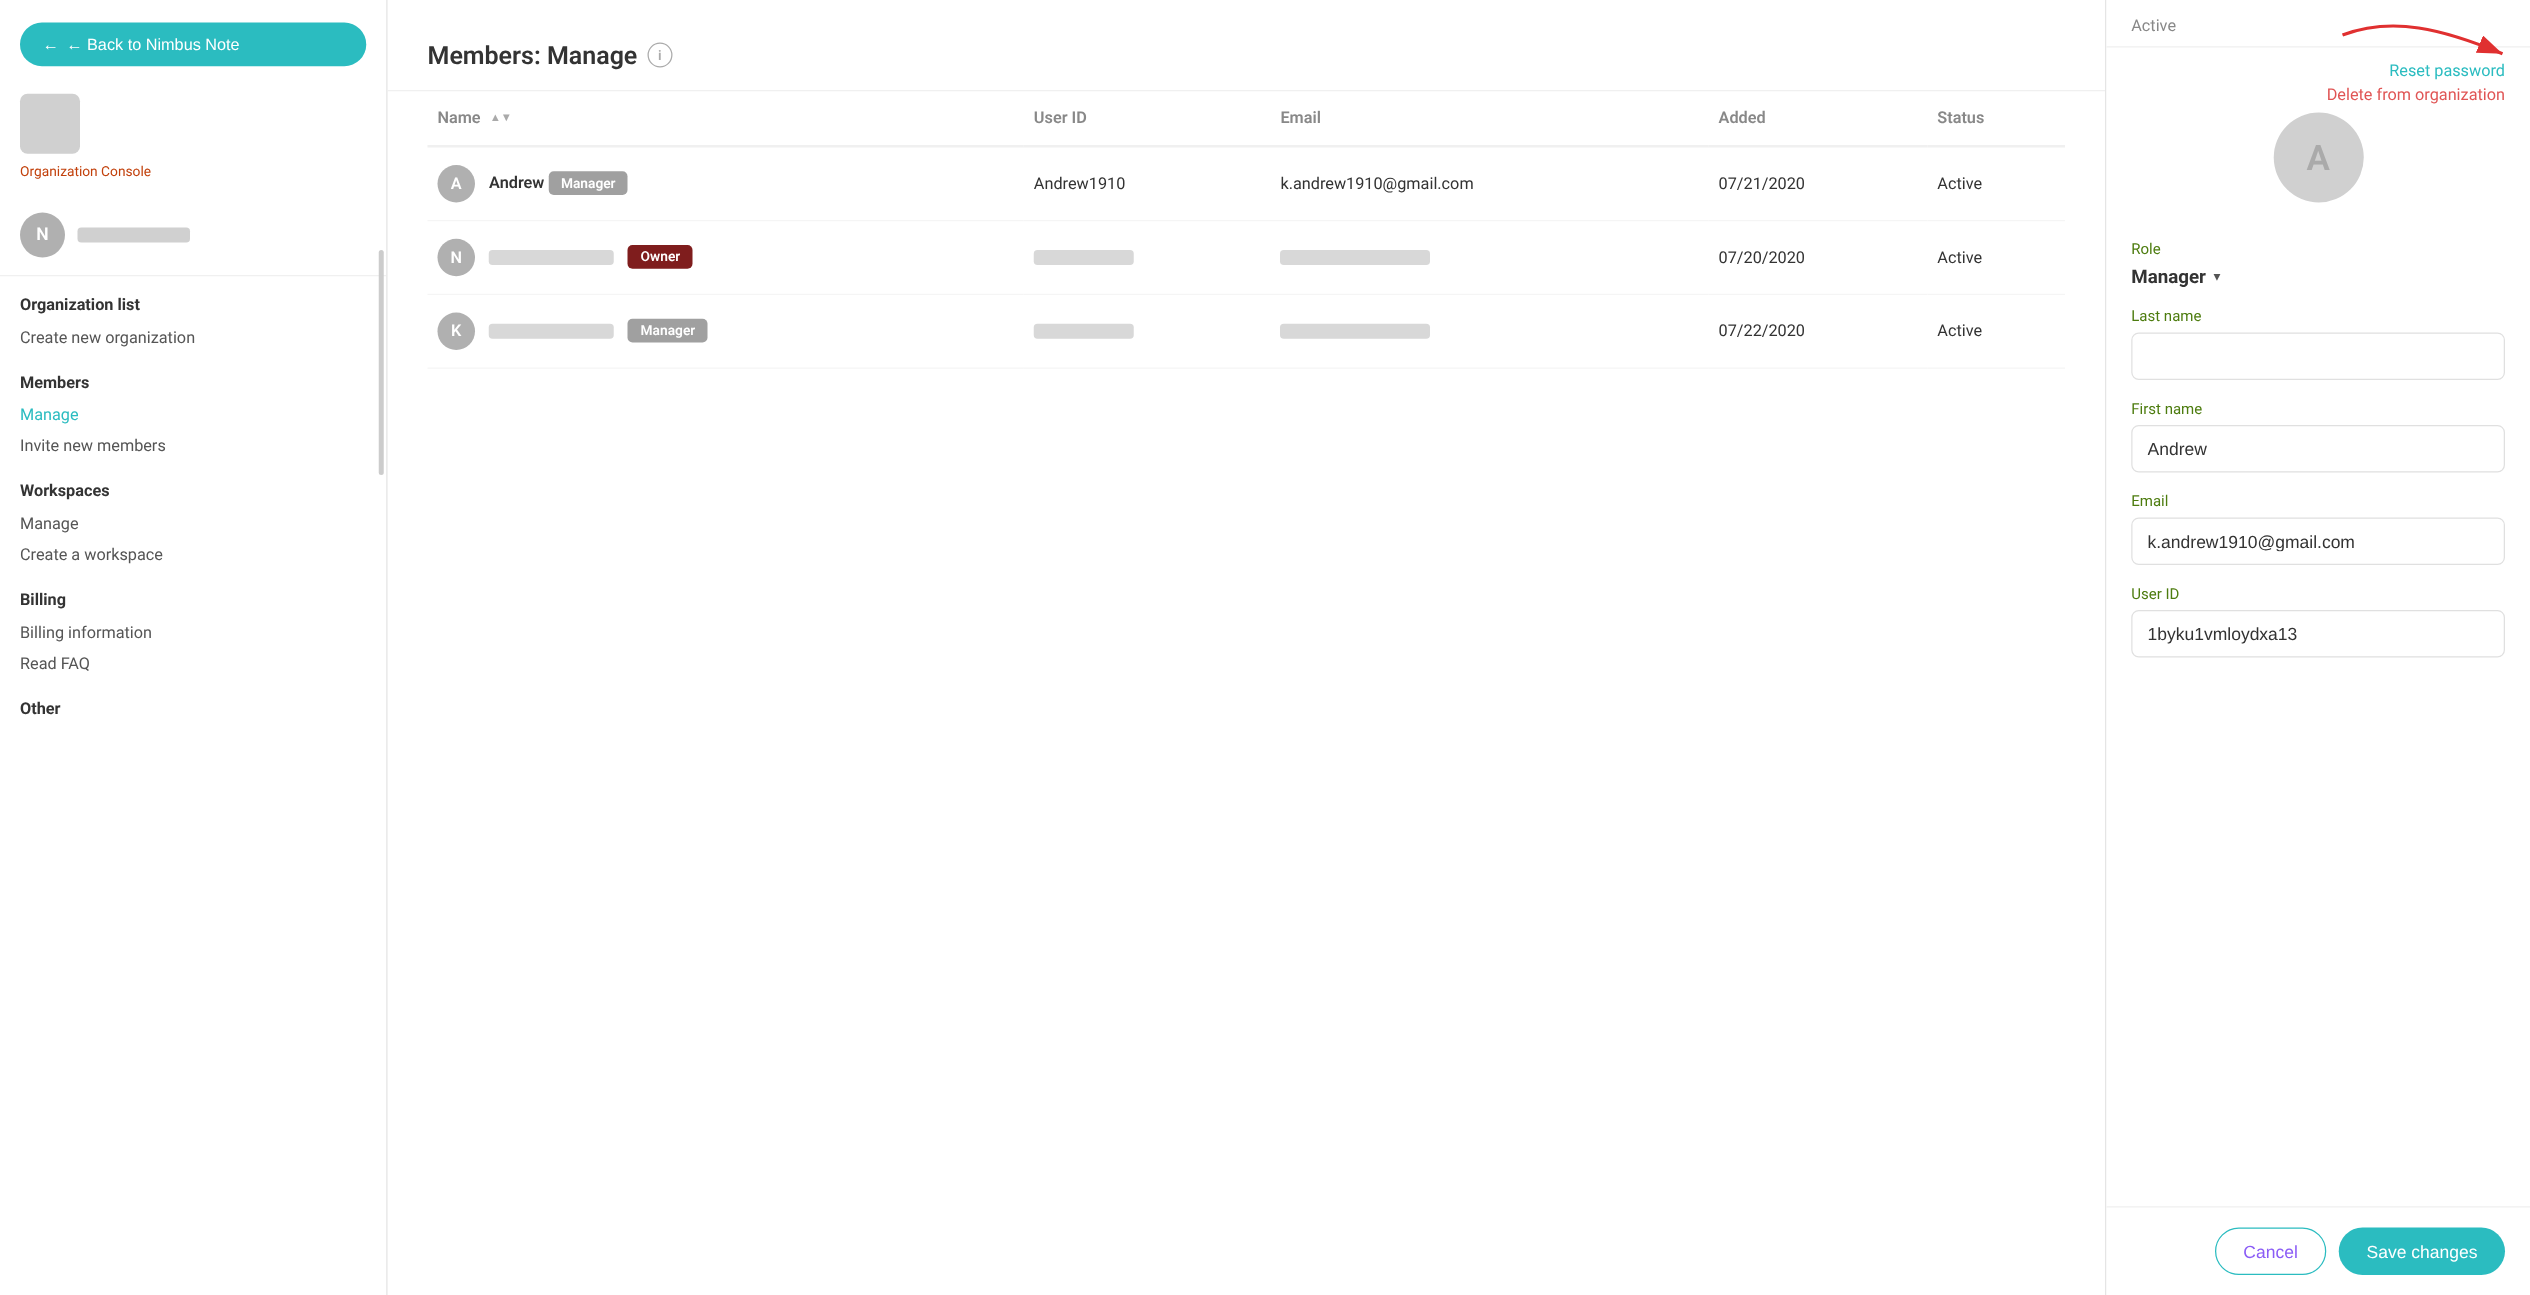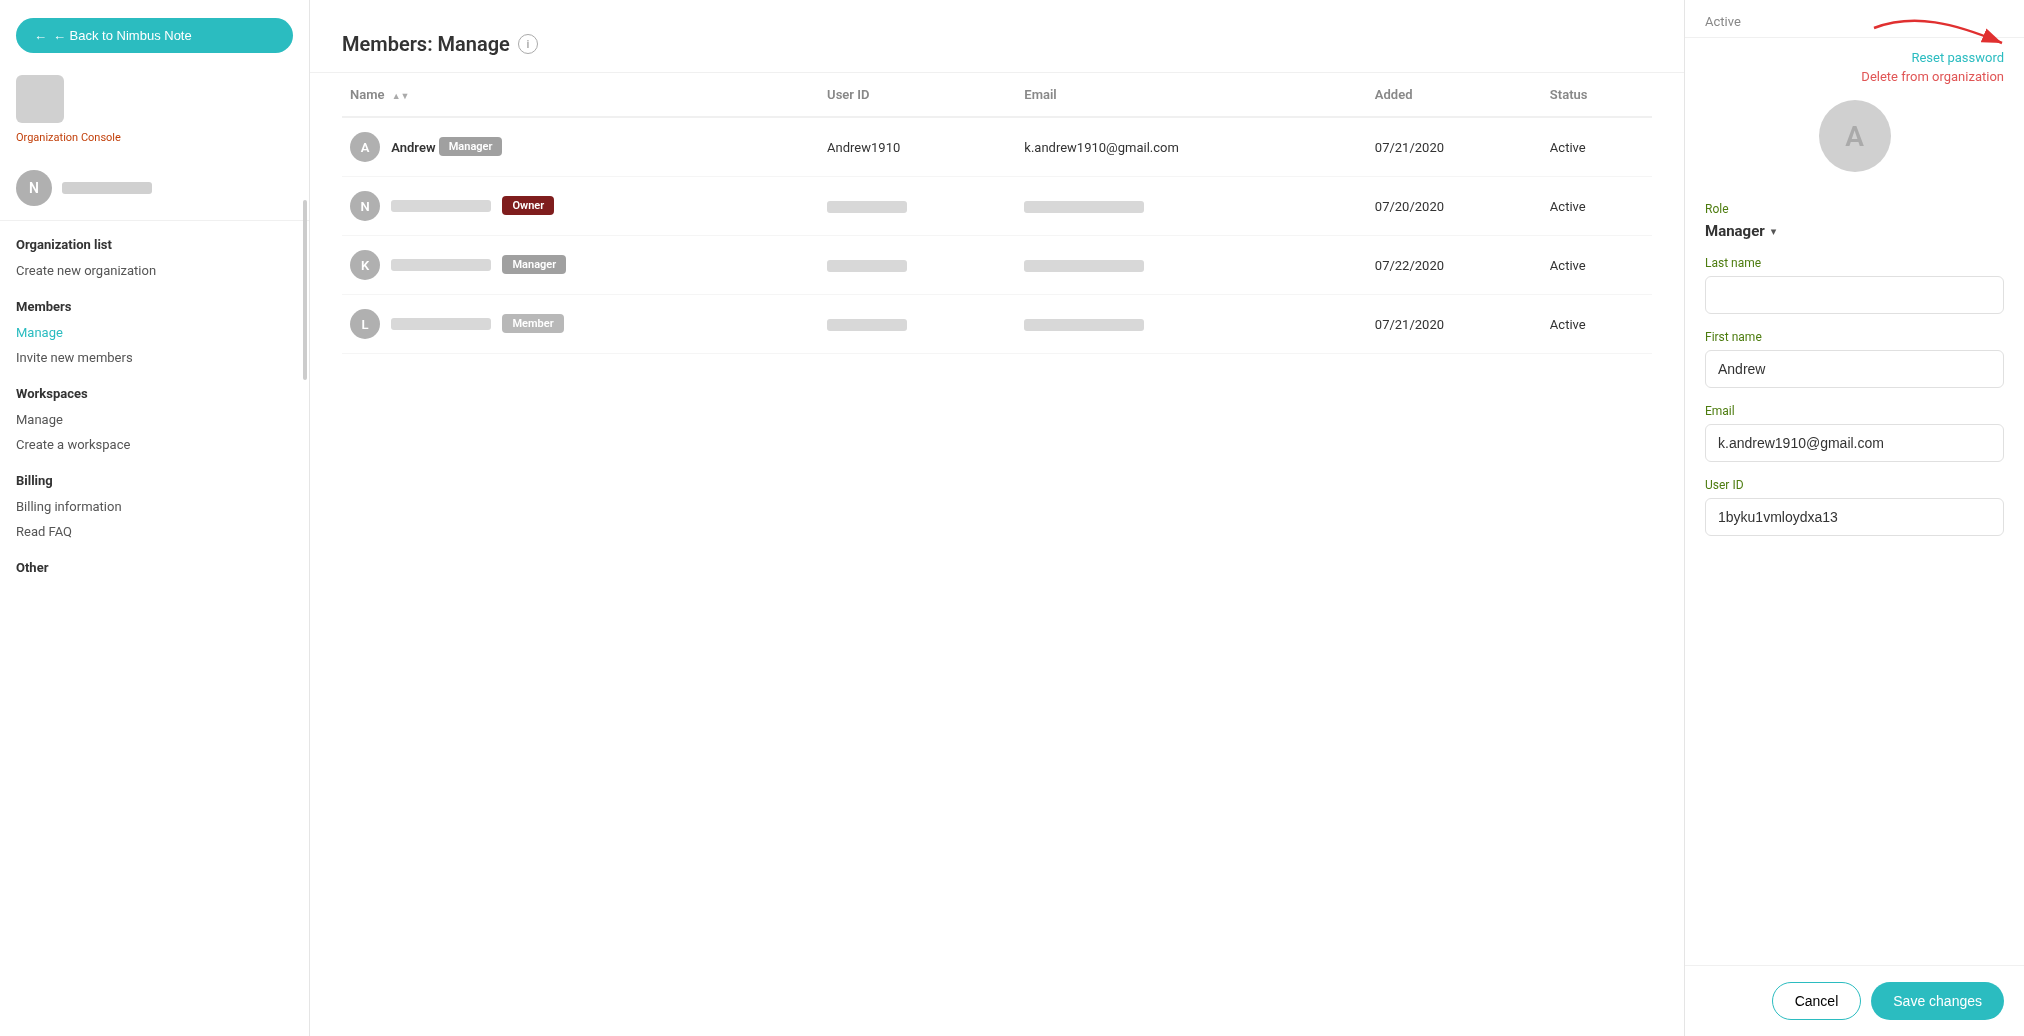--- a/index.html
+++ b/index.html
@@ -288,21 +288,21 @@
     .active-label {
       font-size: 13px;
       color: #888;
     }
 
     .action-links {
       display: flex;
       flex-direction: column;
       align-items: flex-end;
       gap: 4px;
-      margin-bottom: 16px;
+      margin-bottom: 6px;
     }
 
     .action-link {
       font-size: 13px;
       color: #2bbcc0;
       cursor: pointer;
       text-decoration: none;
     }
 
     .action-link.delete {
@@ -371,21 +371,21 @@
       padding: 16px 20px;
       border-top: 1px solid #f0f0f0;
       display: flex;
       justify-content: flex-end;
       gap: 10px;
     }
 
     .btn-cancel {
       background: #fff;
       border: 1.5px solid #2bbcc0;
-      color: #000000;
+      color: #8b5cf6;
       border-radius: 20px;
       padding: 10px 22px;
       font-size: 14px;
       cursor: pointer;
       font-weight: 500;
     }
 
     .btn-save {
       background: #2bbcc0;
       border: none;
@@ -504,31 +504,20 @@
             <span class="member-avatar avatar-gray">K</span>
             <span class="blurred-text" style="width:100px;"></span>
             <span class="role-badge badge-manager" style="margin-left:8px">Manager</span>
           </td>
           <td><span class="blurred-text" style="width:80px"></span></td>
           <td><span class="blurred-text" style="width:120px"></span></td>
           <td>07/22/2020</td>
           <td class="status-active">Active</td>
         </tr>
 
-        <tr>
-          <td>
-            <span class="member-avatar avatar-gray">L</span>
-            <span class="blurred-text" style="width:100px;"></span>
-            <span class="role-badge badge-member" style="margin-left:8px">Member</span>
-          </td>
-          <td><span class="blurred-text" style="width:80px"></span></td>
-          <td><span class="blurred-text" style="width:120px"></span></td>
-          <td>07/21/2020</td>
-          <td class="status-active">Active</td>
-        </tr>
       </tbody>
     </table>
   </div>
 </div>
 
 <div class="right-panel">
 
   <div class="panel-top-bar">
     <span class="active-label">Active</span>
   </div>

